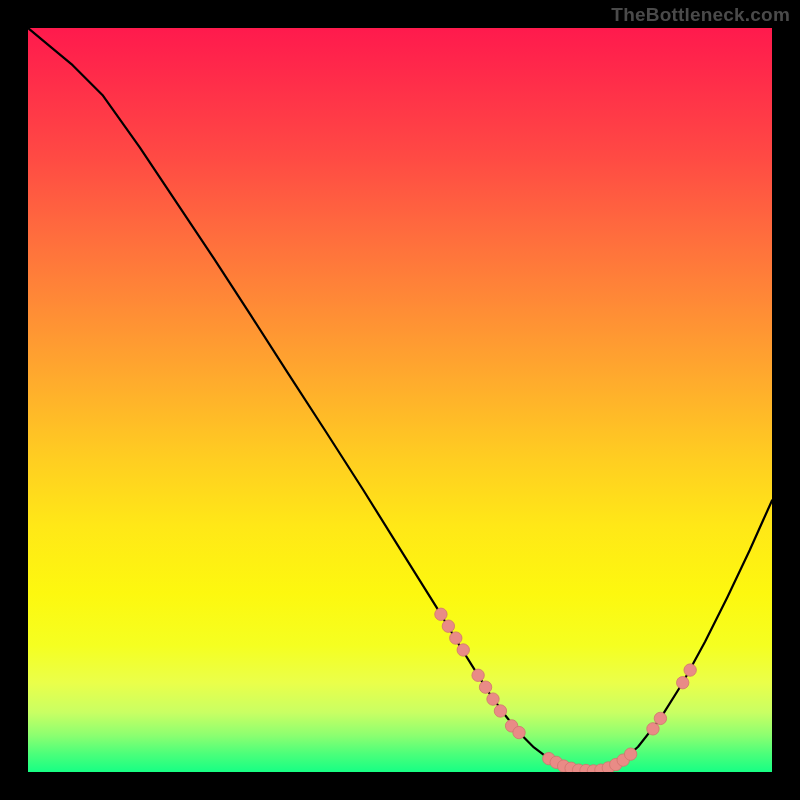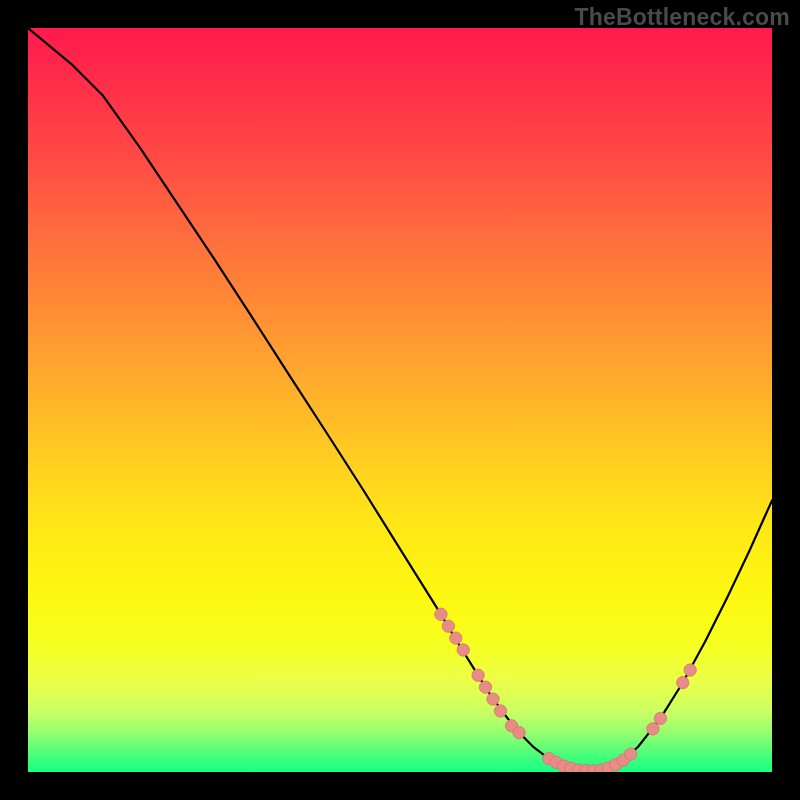--- a/index.html
+++ b/index.html
@@ -32,21 +32,21 @@
       #c9ff63 92%,
       #8eff70 95%,
       #4dff7a 97.5%,
       #17ff84 100%);
   }
   .watermark {
     position: absolute;
     top: 4px;
     right: 10px;
     color: #4a4a4a;
-    font-size: 23px;
+    font-size: 19px;
     font-weight: 600;
     letter-spacing: 0.2px;
     user-select: none;
   }
   svg.plot {
     position: absolute;
     left: 0;
     top: 0;
     width: 744px;
     height: 744px;

